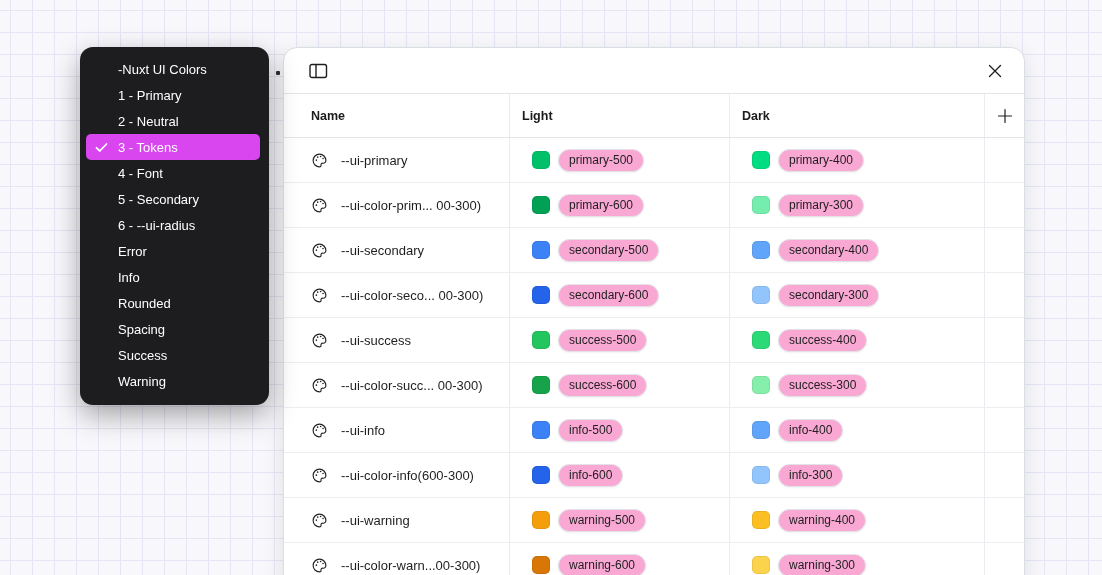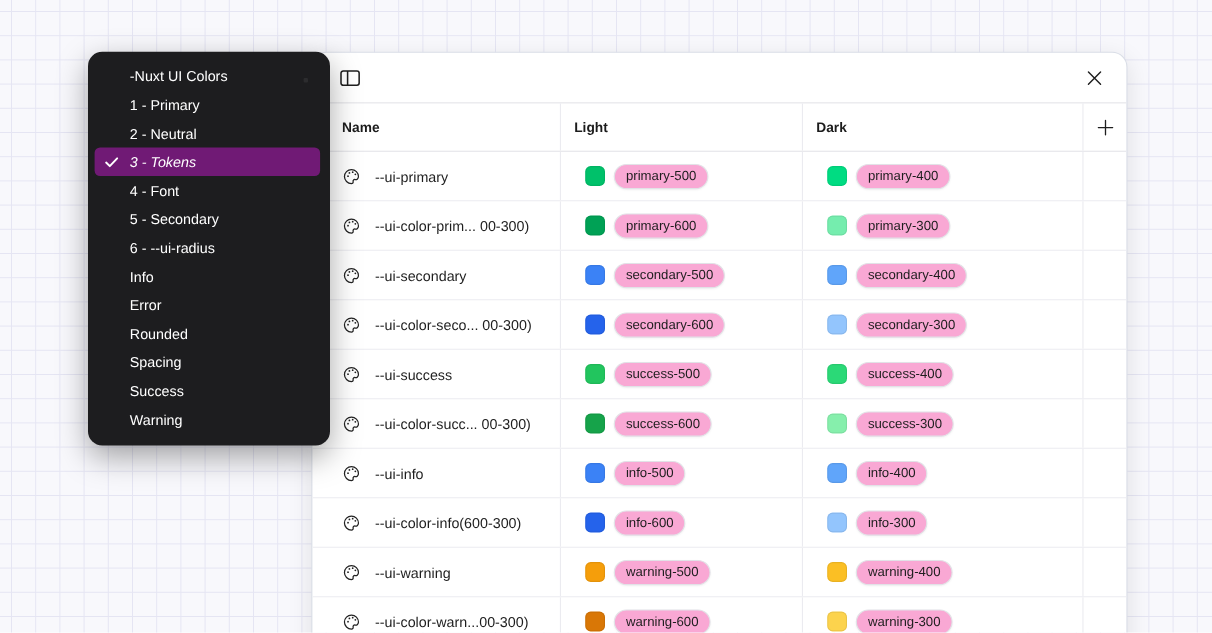--- a/index.html
+++ b/index.html
@@ -50,30 +50,30 @@
     box-shadow:inset 0 0 0 1px rgba(0,0,0,.07);
   }
   .pill {
     font-size:12px; color:#1e1e1e; background:#f9a8d4;
     border:1px solid #e2e2e7; border-radius:20px; padding:3px 10px 4px;
     box-shadow:0 1px 2px rgba(0,0,0,.05); white-space:nowrap;
   }
 
   
   .menu {
-    position:absolute; left:80px; top:47px; width:220px; z-index:10;
+    position:absolute; left:80px; top:47px; width:189px; z-index:10;
     background:#1d1d1f; border-radius:13px; padding:9px 0 11px;
     box-shadow:0 10px 28px rgba(0,0,0,.35);
   }
   .menu-row {
     position:relative; height:26px; display:flex; align-items:center;
     margin:0 9px 0 6px; padding-left:32px; border-radius:5px;
     color:#fff; font-size:13px; cursor:default; white-space:nowrap;
   }
-  .menu-row.selected { background:#701a75;font-style:italic; }
+  .menu-row.selected { background:#d946ef; }
   .menu-check {
     position:absolute; left:9px; top:7px; width:13px; height:13px; display:none;
   }
   .menu-row.selected .menu-check { display:block; }
   .menu-title { cursor:default; }
 
   .caret-tip {
     position:absolute; left:276px; top:71px; width:4px; height:4px;
     background:#2c2c2e; border-radius:1px; z-index:11;
   }
@@ -380,25 +380,25 @@
       <div class="menu-row">
 
         <span>5 - Secondary</span>
       </div>
       <div class="menu-row">
 
         <span>6 - --ui-radius</span>
       </div>
       <div class="menu-row">
 
+        <span>Error</span>
+      </div>
+      <div class="menu-row">
+
         <span>Info</span>
-      </div>
-      <div class="menu-row">
-
-        <span>Error</span>
       </div>
       <div class="menu-row">
 
         <span>Rounded</span>
       </div>
       <div class="menu-row">
 
         <span>Spacing</span>
       </div>
       <div class="menu-row">

